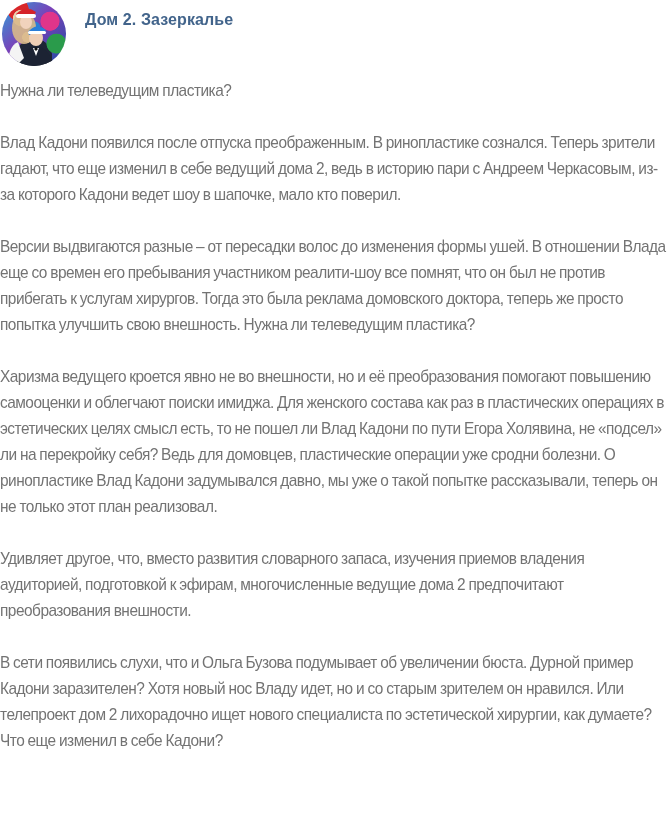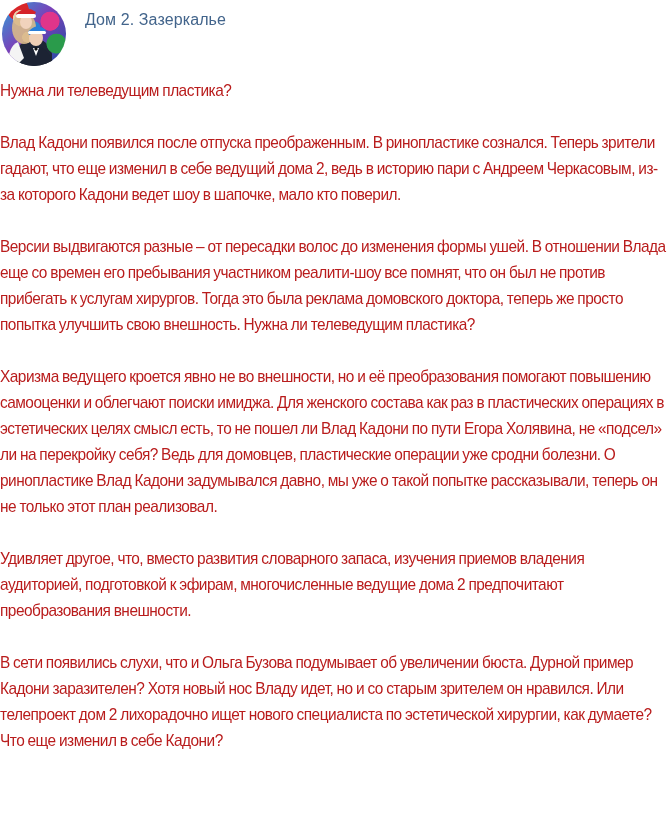--- a/index.html
+++ b/index.html
@@ -37,30 +37,30 @@
                   radial-gradient(circle at 85% 65%, #2a9b4b 0 14%, transparent 15%),
                   radial-gradient(circle at 50% 85%, #1e2536 0 28%, transparent 29%),
                   linear-gradient(135deg, #2ea3d9 0%, #7b3fb8 45%, #1c4ea3 100%);
     }
     .avatar svg { width: 64px; height: 64px; display: block; }
     .group-title {
       position: absolute;
       left: 85px;
       top: 11px;
       font-size: 16px;
-      font-weight: normal;
+      font-weight: bold;
       color: #42648b;
       letter-spacing: 0.1px;
     }
     .post {
       position: absolute;
       left: 0;
       top: 78px;
       width: 668px;
-      color: #b91c1c;
+      color: #737373;
       font-family: "Liberation Sans", sans-serif;
       font-size: 16.6px;
       line-height: 26px;
       letter-spacing: -0.55px;
       word-spacing: -0.5px;
     }
     .post p {
       margin: 0 0 26px 0;
       padding: 0;
       transform: scaleX(0.93);

